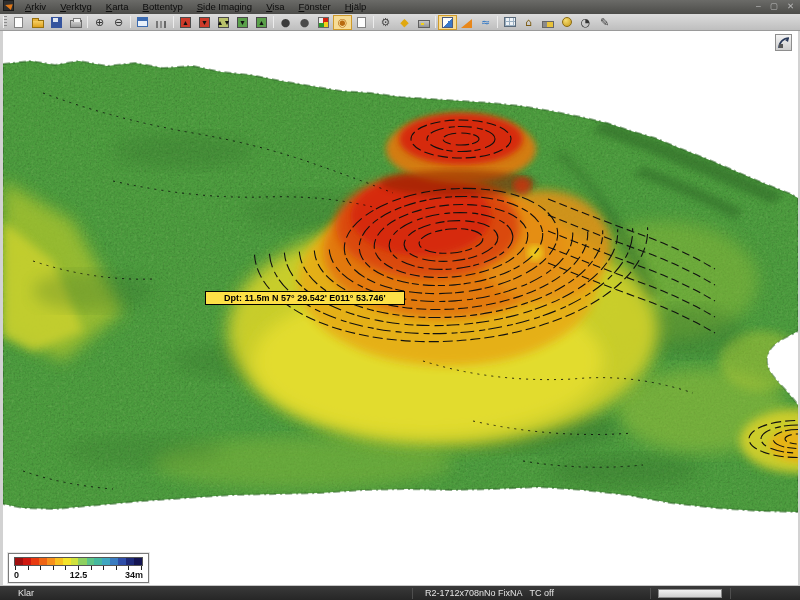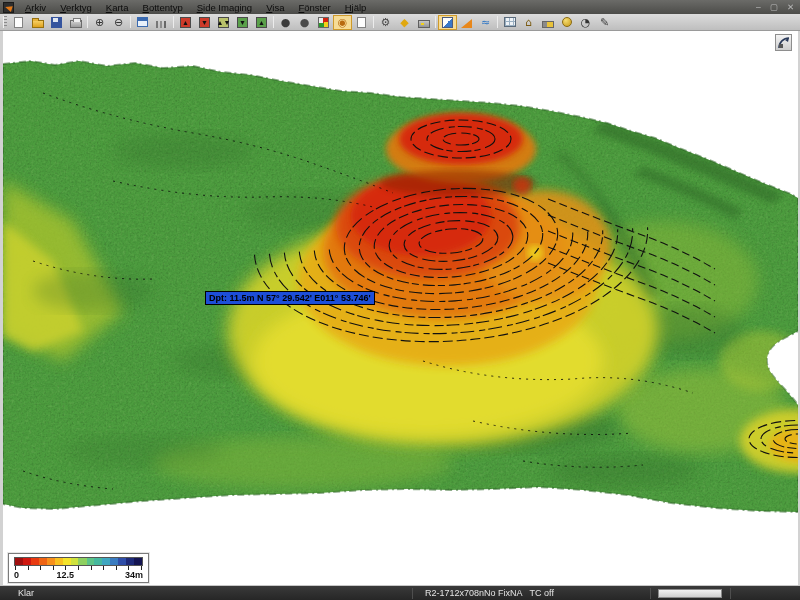--- a/index.html
+++ b/index.html
@@ -1,21 +1,21 @@
 <!DOCTYPE html>
 <html><head>
 <meta charset="utf-8">
 <style>
   * { margin:0; padding:0; box-sizing:border-box; }
   html,body { width:800px; height:600px; overflow:hidden; }
   body { font-family:"Liberation Sans","DejaVu Sans",sans-serif; background:#fff; }
   .window { width:800px; height:600px; display:flex; flex-direction:column; background:#fff; }
 
   
-  .menubar { height:14px; background:linear-gradient(#6b6b68,#4c4c49); display:flex; align-items:center;
+  .menubar { height:14px; background:linear-gradient(#6b6b68,#4c4c49); display:flex; 
              font-size:9.5px; color:#0c0c0c; flex:0 0 auto; }
   .appicon { width:11px; height:11px; margin:0 4px 0 3px; background:#2e2e2e; position:relative; border:1px solid #1a1a1a;}
   .appicon::after { content:""; position:absolute; left:1px; top:2px; border-top:3px solid transparent;
                     border-bottom:3px solid transparent; border-right:7px solid #e07818; transform:rotate(18deg); }
   .mitem { padding:1px 7px; cursor:default; }
   .mitem u { text-decoration:underline; }
   .winctl { margin-left:auto; display:flex; gap:9px; padding-right:6px; color:#b9b9b9; font-size:8.5px; }
   .winctl span { cursor:default; line-height:13px; }
 
   
@@ -47,34 +47,34 @@
             background:repeating-linear-gradient(90deg,#9ab0c2 0 1px, transparent 1px 4px),
                        repeating-linear-gradient(0deg,#9ab0c2 0 1px, transparent 1px 4px), #eef2f6; }
   .i-truck { width:12px; height:7px; margin-top:4px; background:linear-gradient(90deg,#8a8a8a 0 4px, #e8c23a 4px); border:1px solid #666; }
   .i-money { width:10px; height:10px; border-radius:50%; background:radial-gradient(circle at 35% 30%, #f5dd74, #c89a16); border:1px solid #8a6a10; }
   .i-fax { width:12px; height:8px; margin-top:3px; background:linear-gradient(#c6c6c6,#939393); border:1px solid #5f5f5f; }
   .i-fax::after { content:""; position:absolute; left:2px; top:2px; width:3px; height:2px; background:#f2d016; }
 
   
   .viewport { position:relative; flex:1 1 auto; background:#fff; border-left:3px solid #d2d2d2; border-right:2px solid #d2d2d2; overflow:hidden; }
   .viewport svg.scene { position:absolute; left:0; top:0; }
-  .tooltip { position:absolute; left:202px; top:260px; background:#1d4ed8; border:1px solid #000;
-             font-size:9px; font-weight:bold; color:#000; padding:1px 3px; white-space:nowrap; }
+  .tooltip { position:absolute; left:202px; top:260px; background:#fde047; border:1px solid #000;
+             font-size:9px; font-weight:bold; color:#000; padding:1px 18px; white-space:nowrap; }
   .compass { position:absolute; right:6px; top:3px; width:17px; height:17px; background:linear-gradient(#f4f4f4,#cdcdcd);
              border:1px solid #8e8e8e; display:flex; align-items:center; justify-content:center; }
 
   
   .legend { position:absolute; left:5px; bottom:2px; width:141px; background:#fff; border:1px solid #7a7a7a;
             box-shadow:0 0 0 1px #e6e6e6; padding:3px 5px 2px 5px; }
   .legend .bar { height:9px; width:100%; border:1px solid #555; }
   .legend .ticks { height:4px; display:flex; justify-content:space-between; padding:0 1px; }
   .legend .ticks i { width:1px; height:4px; background:#222; }
   .legend .labels { display:flex; font-size:9px; font-weight:bold; color:#111; line-height:10px; }
   .legend .labels .l0 { width:33%; text-align:left; }
-  .legend .labels .lm { width:34%; }
+  .legend .labels .lm { width:34%; text-align:center; }
   .legend .labels .lx { width:33%; text-align:right; }
 
   
   .statusbar { height:15px; flex:0 0 auto; background:linear-gradient(#3a3a3a,#262626); border-top:1px solid #c8c8c8;
                color:#e4e4e4; font-size:9px; display:flex; align-items:center; position:relative; }
   .sb-left { padding-left:18px; }
   .sb-mid { position:absolute; left:425px; display:flex; }
   .sb-mid .gap1 { }
   .sb-mid .gap2 { margin-left:7px; }
   .sb-sep { position:absolute; top:2px; width:1px; height:11px; background:#161616; border-right:1px solid #4e4e4e; }

